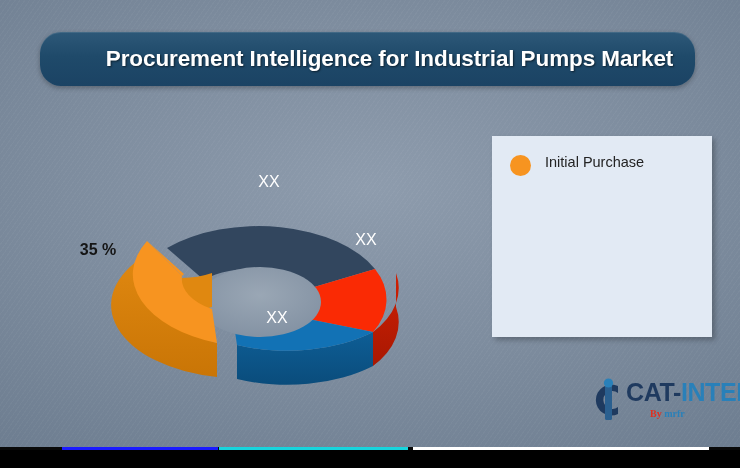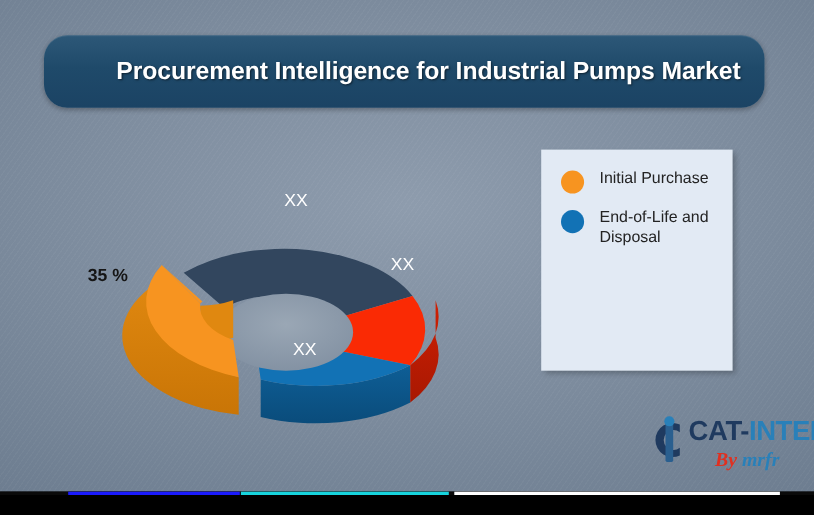--- a/index.html
+++ b/index.html
@@ -21,21 +21,21 @@
         rgba(0,0,0,0.00) 1px,
         rgba(0,0,0,0.00) 4px),
       radial-gradient(ellipse 120% 110% at 50% 42%, #8e9cad 0%, #7c8b9d 38%, #6d7d90 68%, #63748a 100%);
     overflow: hidden;
   }
 
   
   #title-bar {
     position: absolute;
     left: 40px; top: 32px;
-    width: 655px; height: 66px;
+    width: 655px; height: 54px;
     border-radius: 21px;
     background: linear-gradient(180deg, #2d5878 0%, #1f4a6a 45%, #1b4364 100%);
     box-shadow: 0 2px 5px rgba(0,0,0,0.28), inset 0 1px 0 rgba(255,255,255,0.10);
     display: flex; align-items: center; justify-content: center; padding-left: 44px;
   }
   #title-text {
     color: #ffffff;
     font-size: 22.5px;
     font-weight: bold;
     letter-spacing: -0.1px;
@@ -62,24 +62,25 @@
     font-size: 16px;
     font-weight: bold;
     fill: #151515;
     text-anchor: middle;
   }
 
   
   #legend {
     position: absolute;
     left: 492px; top: 136px;
-    width: 174px; height: 201px;
+    width: 220px; height: 201px;
     background: #e2eaf4;
     box-shadow: 3px 3px 5px rgba(0,0,0,0.25);
     padding: 18px 12px 0 18px;
+    text-align: center;
   }
   .legend-row {
     display: flex;
     align-items: flex-start;
     margin-bottom: 14px;
   }
   .legend-dot {
     width: 21px; height: 21px;
     border-radius: 50%;
     flex: 0 0 21px;
@@ -106,22 +107,21 @@
     font-size: 25px;
     font-weight: bold;
     letter-spacing: -0.4px;
     white-space: nowrap;
   }
   .word-cat { color: #1f3a5f; }
   .word-intel { color: #2980b9; }
   #logo-sub {
     position: absolute;
     left: 62px; top: 30px;
-    font-size: 18px;
-    font-style: italic;
+    font-size: 10px;
     font-family: "Liberation Serif", serif;
     white-space: nowrap;
   }
   .sub-by { color: #e03020; font-weight: bold; }
   .sub-mrfr { color: #2980b9; font-weight: bold; }
 
   
   #bottom-strip {
     position: absolute;
     left: 0; top: 447px;
@@ -217,24 +217,20 @@
       <text class="slice-label" x="362" y="115">XX</text>
       <text class="slice-label" x="273" y="193">XX</text>
       <text class="slice-label-dark" x="94" y="125">35 %</text>
     </svg>
   </div>
 
   <div id="legend">
     <div class="legend-row">
       <span class="legend-dot" style="background:#F79420"></span>
       <span class="legend-label">Initial Purchase</span>
-    </div>
-    <div class="legend-row">
-      <span class="legend-dot" style="background:#1272B5"></span>
-      <span class="legend-label">End-of-Life and Disposal</span>
     </div>
   </div>
 
   <div id="logo">
     <svg id="logo-mark" width="38" height="44" viewBox="0 0 38 44">
       <path d="M30 8 A15.5 15.5 0 1 0 30 36 L30 29 A9 9 0 1 1 30 15 Z" fill="#1f3a5f"></path>
       <rect x="17" y="2" width="7" height="40" rx="1.5" fill="#2a5f8f"></rect>
       <circle cx="20.5" cy="5" r="4.6" fill="#2980b9"></circle>
     </svg>
     <div id="logo-word">

